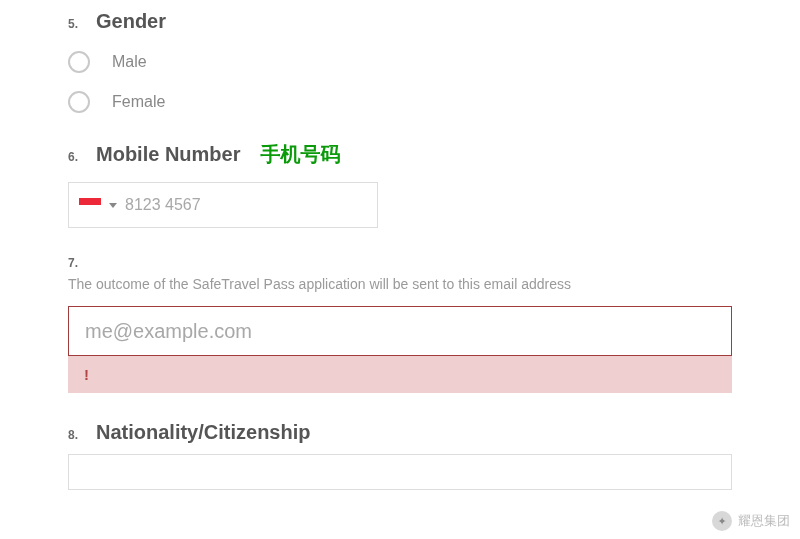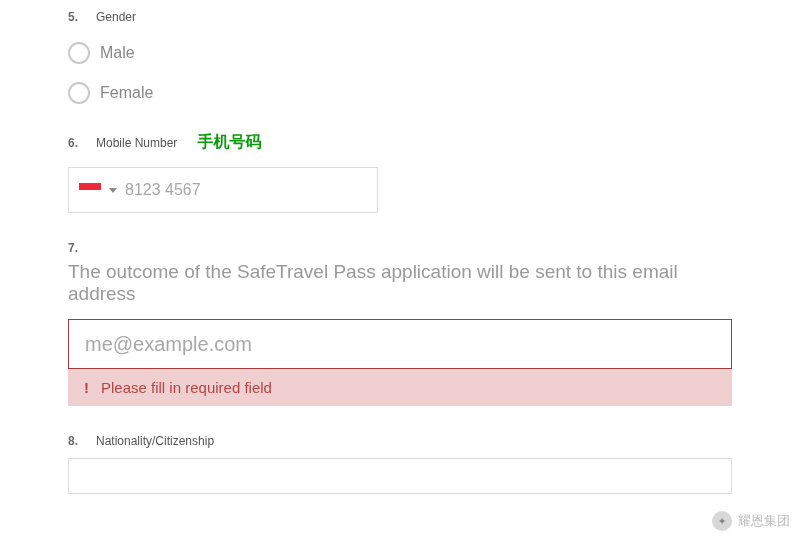--- a/index.html
+++ b/index.html
@@ -14,35 +14,35 @@
   }
   .form { padding: 0 68px; }
   .qrow { display: flex; align-items: baseline; gap: 14px; }
   .num {
     font-size: 12px;
     color: #6a6a6a;
     font-weight: 600;
     min-width: 14px;
   }
   .qlabel {
-    font-size: 12px;
+    font-size: 20px;
     color: #555;
-    font-weight: 400;
+    font-weight: 700;
   }
   .anno {
     color: #0a9a0a;
     font-weight: 700;
-    font-size: 16px;
+    font-size: 20px;
     margin-left: 6px;
   }
   .options { margin-top: 18px; margin-left: 0; }
   .opt {
     display: flex;
     align-items: center;
-    gap: 10px;
+    gap: 22px;
     margin-bottom: 18px;
     cursor: pointer;
   }
   .radio {
     width: 22px; height: 22px;
     border: 2px solid #c9c9c9;
     border-radius: 50%;
     background: #fff;
     flex-shrink: 0;
   }
@@ -73,21 +73,21 @@
   }
   .phone-input {
     border: none; outline: none;
     font-size: 16px;
     color: #15803d;
     width: 100%;
     background: transparent;
   }
   .phone-input::placeholder { color: #a8a8a8; }
   .helper {
-    font-size: 19px;
+    font-size: 14px;
     color: #9a9a9a;
     margin-top: 6px;
     margin-left: 0;
   }
   .email-box {
     margin-top: 14px;
     border: 1.5px solid #a23b3b;
     height: 50px;
     display: flex;
     align-items: center;
@@ -179,21 +179,20 @@
   <div class="sect">
     <div class="qrow">
       <span class="num">7.</span>
     </div>
     <div class="helper">The outcome of the SafeTravel Pass application will be sent to this email address</div>
     <div class="email-box">
       <input class="email-input" placeholder="me@example.com" style="">
     </div>
     <div class="err-bar">
       <span class="err-icon">!</span>
-      <span>Please fill in required field</span>
     </div>
   </div>
 
   <div class="sect">
     <div class="qrow">
       <span class="num">8.</span>
       <span class="qlabel">Nationality/Citizenship</span>
     </div>
     <div class="nat-box"></div>
   </div>

